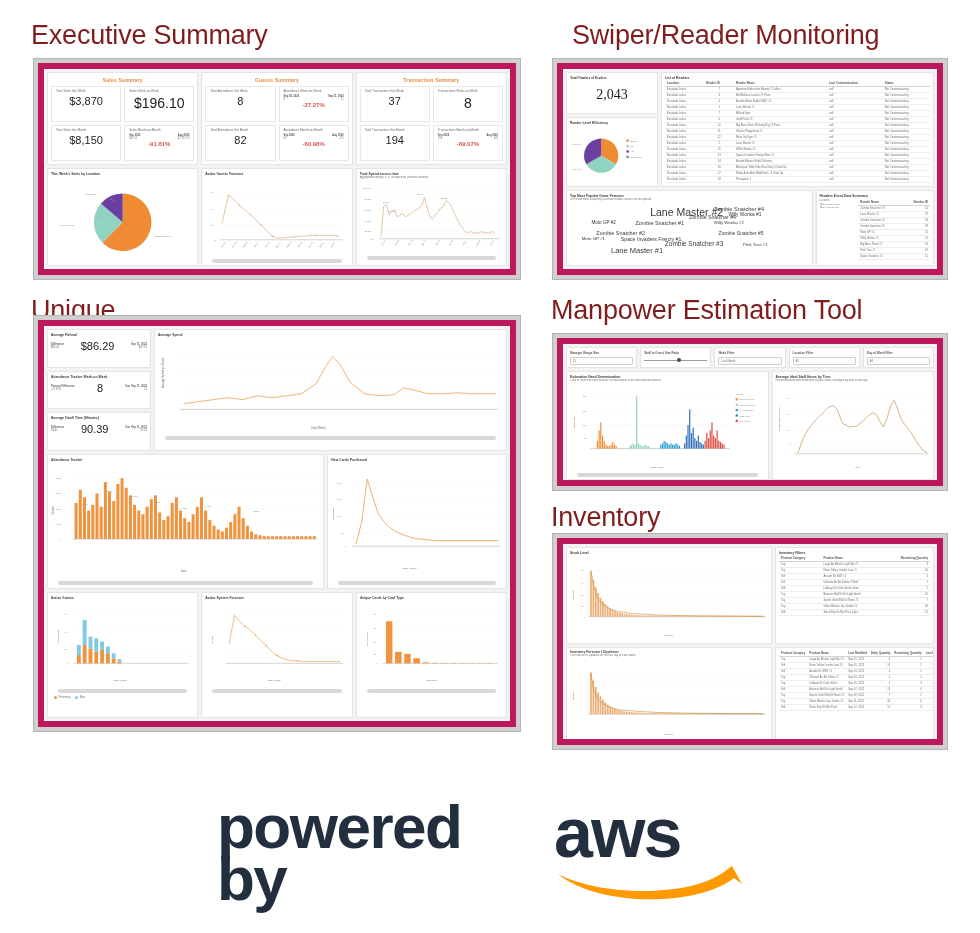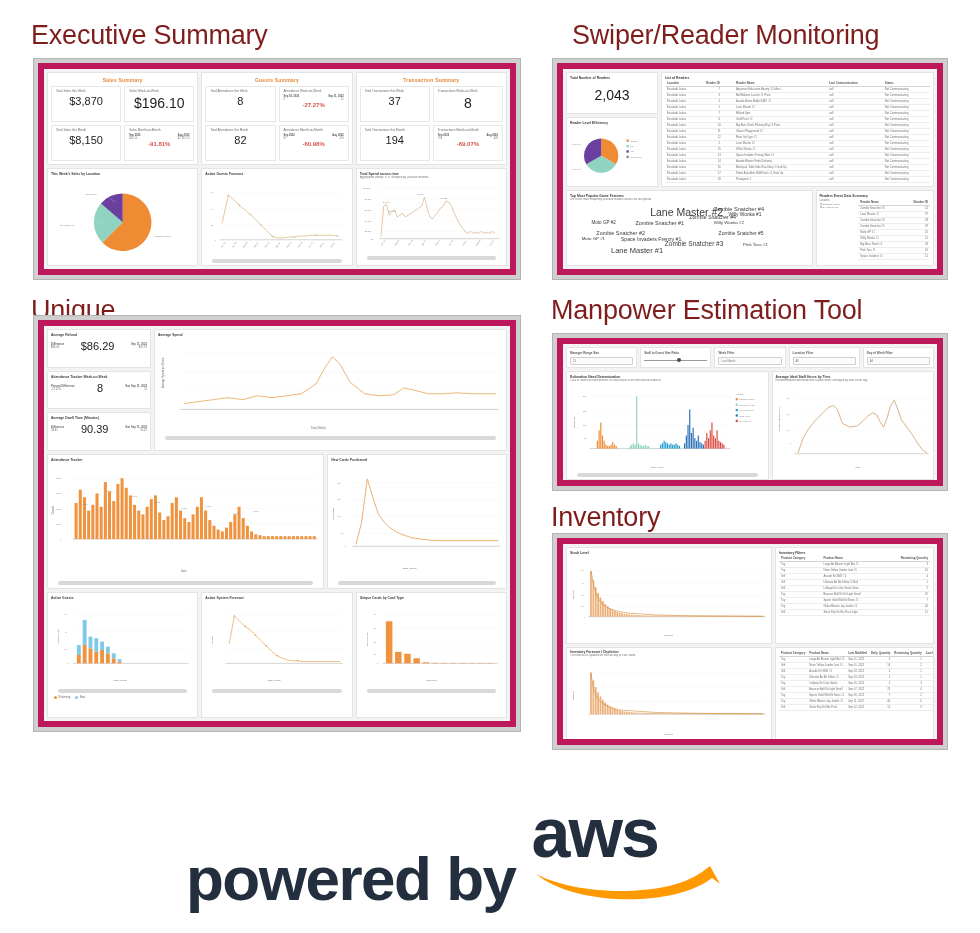--- a/index.html
+++ b/index.html
@@ -131,21 +131,21 @@
     margin-top:2px; font-size:2.8px; color:#777; border:.4px solid #cfcfcf;
     border-radius:1px; padding:1px 2px; background:#fcfcfc; white-space:nowrap; overflow:hidden;
   }
   .slider-track { margin-top:5px; height:.6px; background:#9a9a9a; position:relative; }
   .slider-knob { position:absolute; top:-2px; width:4px; height:4px; border-radius:50%; background:#3f4b5b; }
 
   
   .aws-wrap { position:absolute; display:flex; align-items:flex-end; }
   .aws-powered {
     font-size:62px; font-weight:bold; color:#232f3e; letter-spacing:-1.5px;
-    line-height:.85; font-family:"Liberation Sans", sans-serif;
+    line-height:.85; font-family:"Liberation Sans", sans-serif;margin-left:31px;
   }
   .aws-mark { position:relative; margin-left:16px; }
   .aws-word {
     font-size:70px; font-weight:bold; color:#232f3e; letter-spacing:-2px;
     line-height:.82; font-family:"Liberation Sans", sans-serif;
   }
 </style>
 </head>
 <body>
 
@@ -346,21 +346,21 @@
     </div>
   </div>
 
   <div class="panel-title" style="position:absolute; left:572px; top:22px;">Swiper/Reader Monitoring</div>
 
   <div class="dash" style="left:552px; top:58px; width:396px; height:222px;">
     <div class="dash-inner">
       <div class="row" style="height:125px;">
 
         <div style="width:92px; display:flex; flex-direction:column; gap:3px;">
-          <div class="card" style="height:42px;">
+          <div class="card" style="height:42px;font-family:Liberation Serif, serif;">
             <div class="card-title">Total Number of Readers</div>
             <div class="kpi-value lg" style="margin-top:8px;">2,043</div>
           </div>
           <div class="card" style="flex:1;">
             <div class="card-title">Reader Level Efficiency</div>
             <svg viewBox="0 0 92 62" style="width:100%;height:56px;">
               <g transform="translate(34,34)">
                 <path d="M0,0 L0,-19 A19,19 0 0,1 16.4,9.5 Z" fill="#ef8b32"></path>
                 <path d="M0,0 L16.4,9.5 A19,19 0 0,1 -16.4,9.5 Z" fill="#8fd3c0"></path>
                 <path d="M0,0 L-16.4,9.5 A19,19 0 0,1 0,-19 Z" fill="#6b3fa0"></path>

